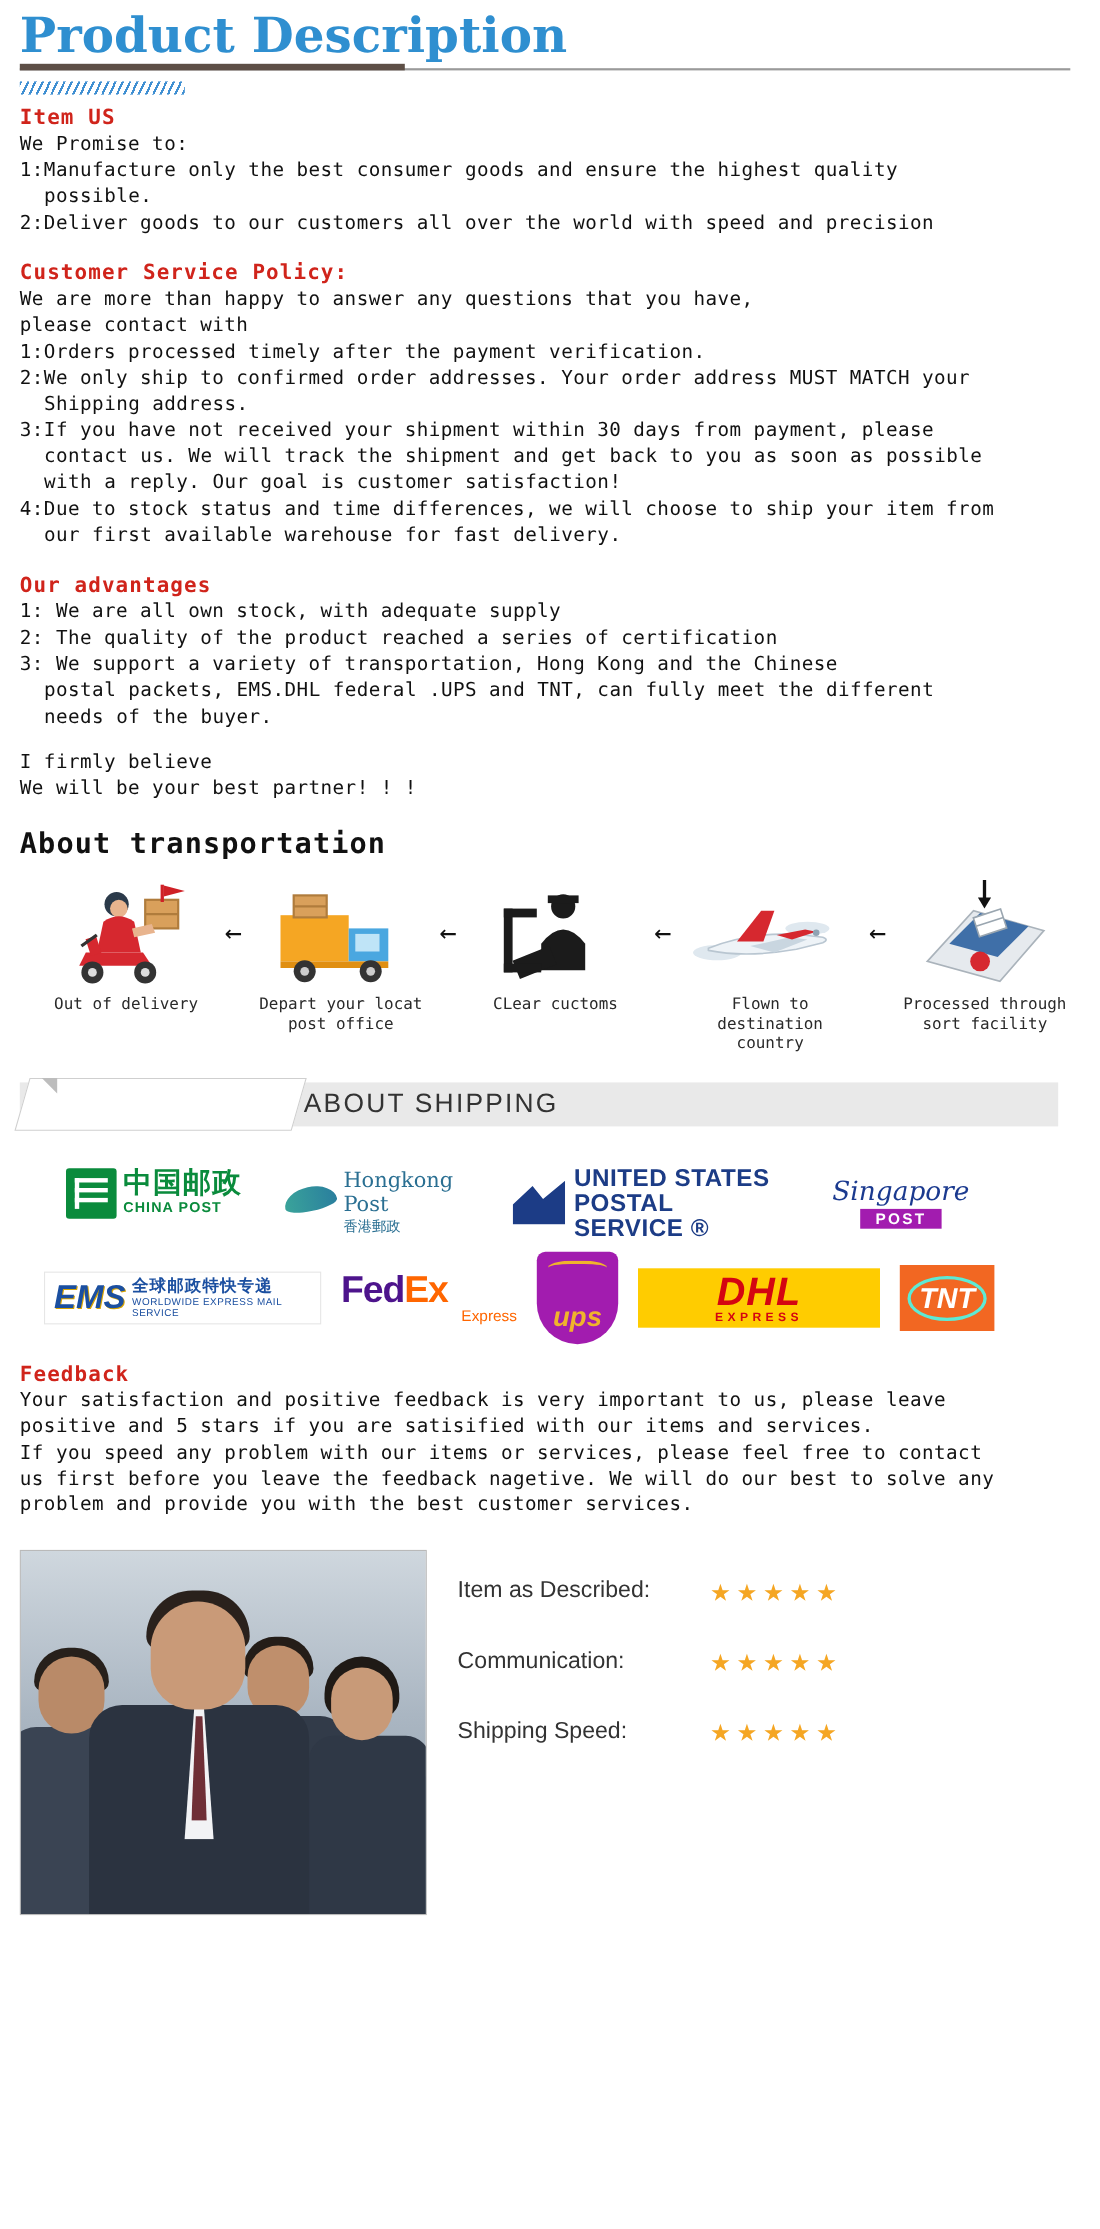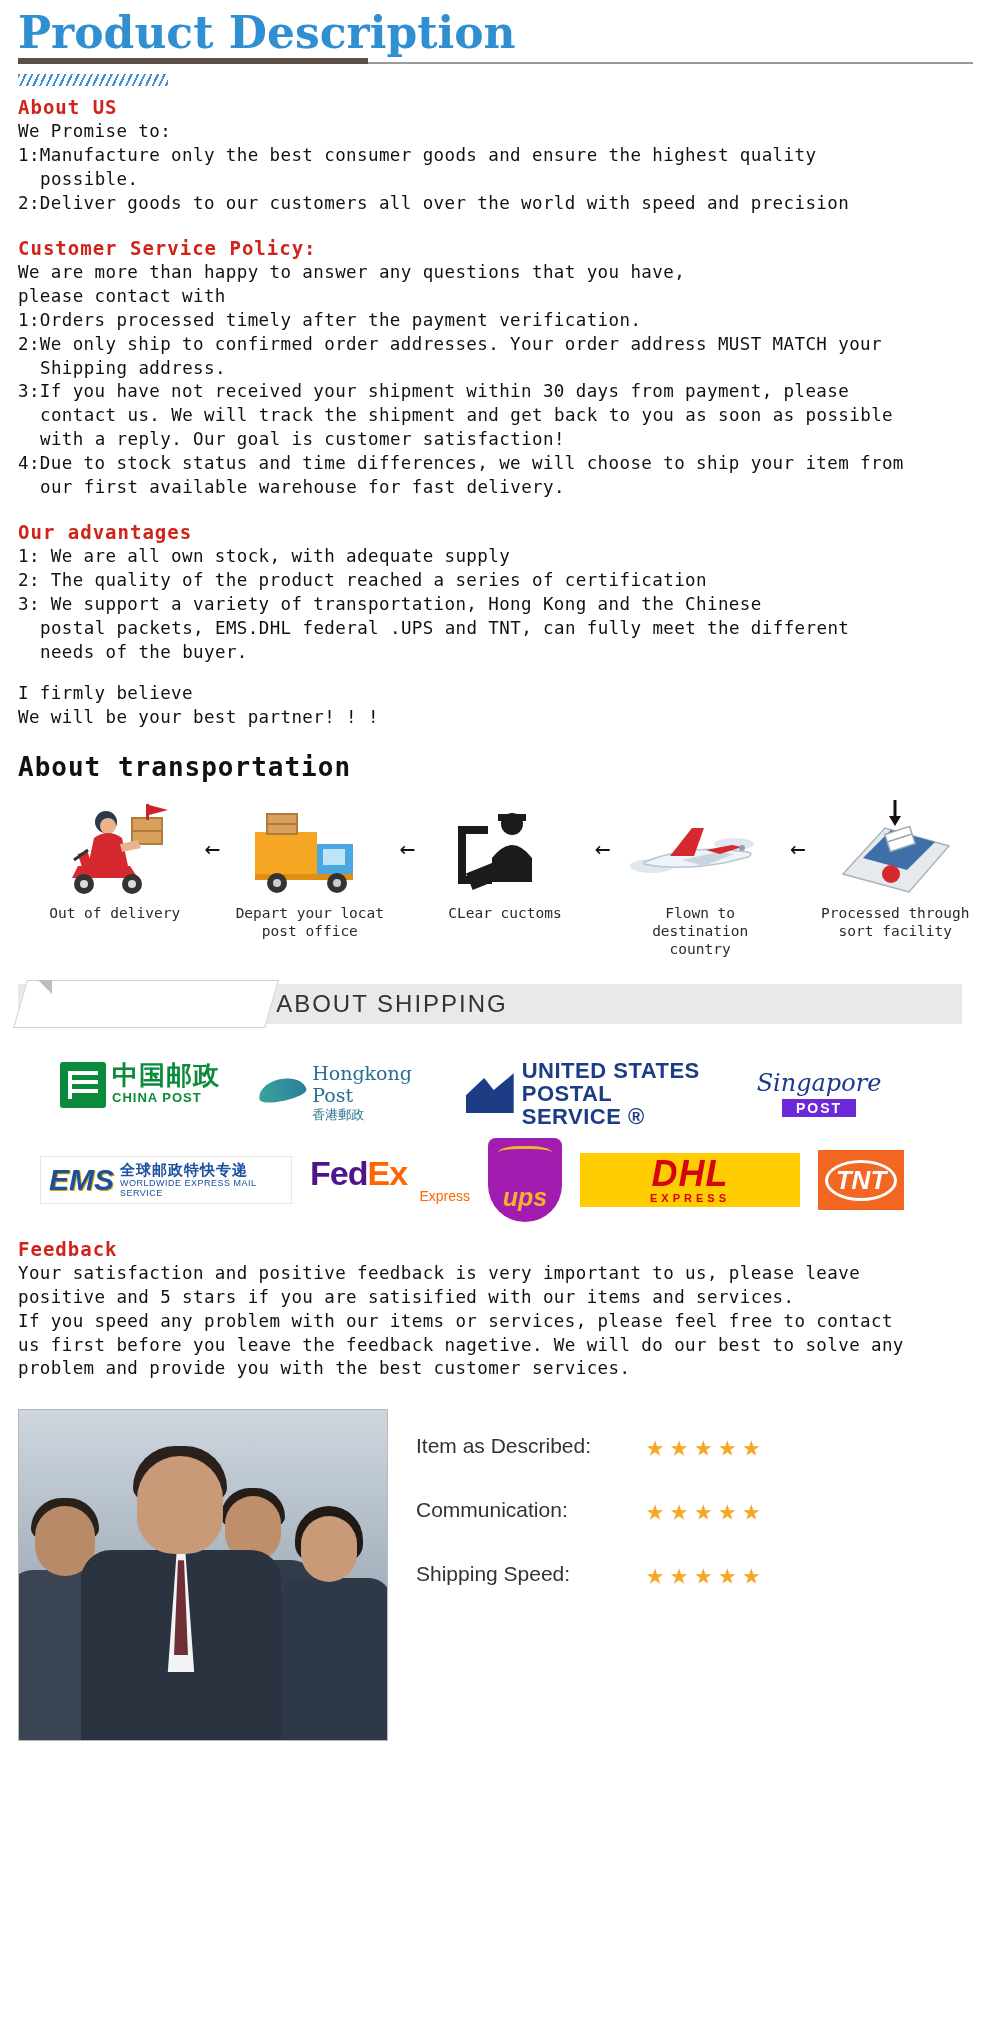--- a/index.html
+++ b/index.html
@@ -244,21 +244,21 @@
     width: 54px; height: 40px;
     background: #1c3c86;
     clip-path: polygon(0 55%, 38% 12%, 58% 42%, 100% 0, 100% 100%, 0 100%);
   }
   .usps-txt-1 { font-size: 22px; font-weight: bold; color: #1c3c86; letter-spacing: 0.5px; line-height: 1.05;}
   .usps-txt-2 { font-size: 22px; font-weight: bold; color: #1c3c86; letter-spacing: 0.5px; line-height: 1.05;}
 
   
   .logo-sgpost { width: 170px; height: 62px; display: flex; flex-direction: column; align-items: center; justify-content: center;}
   .sg-txt-1 { font-family: "DejaVu Serif", serif; font-style: italic; font-size: 24px; color: #1b3a8f;}
-  .sg-txt-2 { background: #6d28d9; color: #fff; font-size: 14px; font-weight: bold; padding: 1px 14px; letter-spacing: 2px; margin-top: 2px;}
+  .sg-txt-2 { background: #a21caf; color: #fff; font-size: 14px; font-weight: bold; padding: 1px 14px; letter-spacing: 2px; margin-top: 2px;}
 
   
   .logo-ems { width: 250px; height: 46px; background: #fff; display: flex; align-items: center; gap: 6px; border: 1px solid #e6e6e6;}
   .ems-left { font-size: 30px; font-weight: bold; font-style: italic; color: #1b4fa0; padding-left: 8px; text-shadow: 1px 1px 0 #d9a400;}
   .ems-right { display: flex; flex-direction: column; line-height: 1.1;}
   .ems-cn { font-size: 15px; color: #1b4fa0; font-weight: bold; letter-spacing: 1px;}
   .ems-en { font-size: 9px; color: #1b4fa0; letter-spacing: 0.5px;}
 
   
   .logo-fedex { width: 160px; height: 54px; display: flex; flex-direction: column; align-items: flex-start; justify-content: center;}
@@ -282,21 +282,21 @@
     border-top: 3px solid #f0b32c; border-radius: 40% 40% 0 0;
   }
 
   
   .logo-dhl { width: 220px; height: 54px; background: #ffcc00; display: flex; flex-direction: column; align-items: center; justify-content: center;}
   .dhl-txt { font-size: 36px; font-weight: bold; font-style: italic; color: #d40511; letter-spacing: 1px; line-height: 1;}
   .dhl-sub { font-size: 11px; font-weight: bold; color: #d40511; letter-spacing: 4px;}
 
   
   .logo-tnt { width: 86px; height: 60px; background: #f26722; display: flex; align-items: center; justify-content: center;}
-  .tnt-txt { color: #fff; font-size: 26px; font-weight: bold; font-style: italic; border: 3px solid #ffffff; border-radius: 50%; padding: 2px 8px;}
+  .tnt-txt { color: #fff; font-size: 26px; font-weight: bold; font-style: italic; border: 3px solid #5eead4; border-radius: 50%; padding: 2px 8px;}
 
   
   .feedback-block {
     padding: 0 18px;
     margin-top: 16px;
   }
 
   
   .ratings-wrap {
     margin: 28px 18px 0 18px;
@@ -412,21 +412,21 @@
     <h1 class="header-title">Product Description</h1>
     <div class="header-rules">
       <div class="rule-thin"></div>
       <div class="rule-thick"></div>
     </div>
   </div>
   <div class="hatch"></div>
 
   <div class="content">
 
-    <div class="sec-title">About US</div>
+    <div class="sec-title">Item US</div>
     <p class="line">We Promise to:</p>
     <p class="line">1:Manufacture only the best consumer goods and ensure the highest quality</p>
     <p class="line indent">possible.</p>
     <p class="line">2:Deliver goods to our customers all over the world with speed and precision</p>
 
     <div class="sec-title gap-top">Customer Service Policy:</div>
     <p class="line">We are more than happy to answer any questions that you have,</p>
     <p class="line">please contact with</p>
     <p class="line">1:Orders processed timely after the payment verification.</p>
     <p class="line">2:We only ship to confirmed order addresses. Your order address MUST MATCH your</p>

